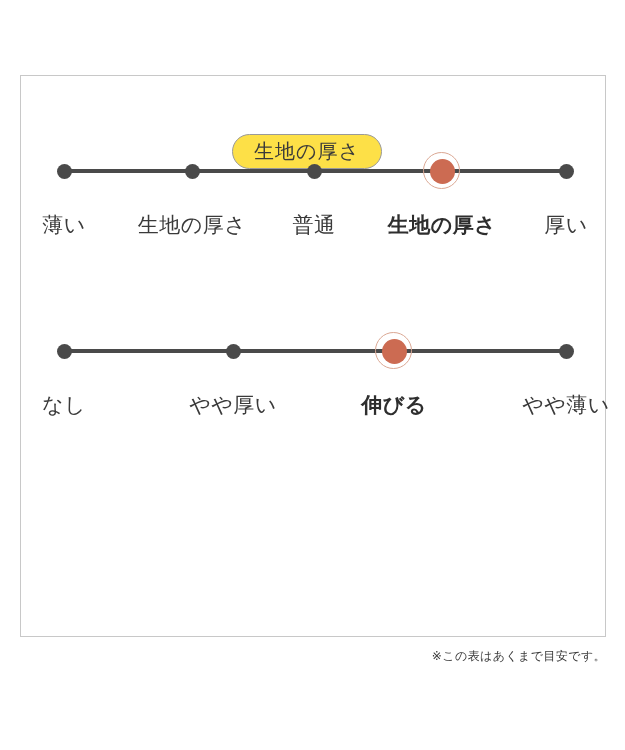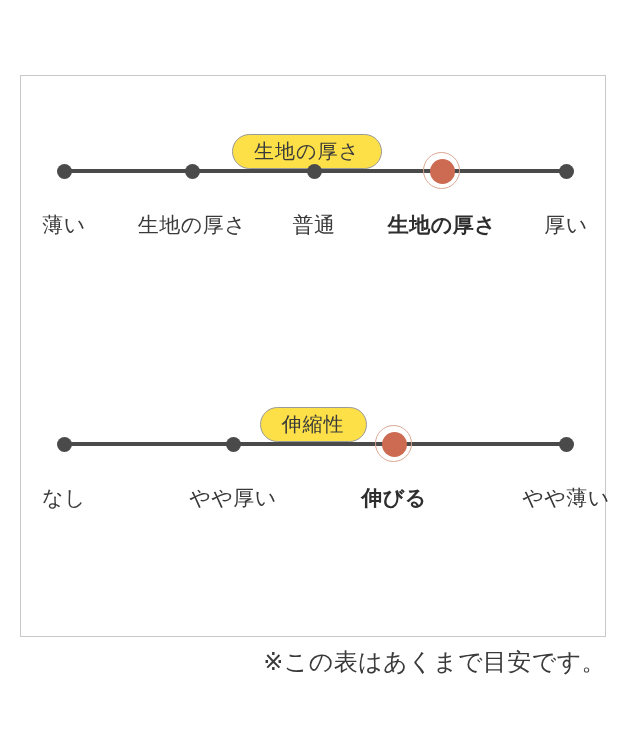--- a/index.html
+++ b/index.html
@@ -139,21 +139,21 @@
   .stop-label.selected {
     font-weight: bold;
     color: #2e2e2e;
   }
 
   
   #footnote {
     position: absolute;
     right: 19px;
     top: 650px;
-    font-size: 24px;
+    font-size: 12px;
     line-height: 1;
     color: #3a3a3a;
     letter-spacing: 0.4px;
     white-space: nowrap;
   }
 </style>
 </head>
 <body>
 
 <div id="spec-panel">
@@ -185,23 +185,20 @@
           </div>
           <div class="stop" style="left: 545px;">
             <div class="dot"></div>
             <div class="stop-label">厚い</div>
           </div>
         </div>
     </div>
   </div>
 
   <div class="section" id="section-stretch">
-    <div class="pill-row">
-      <span class="pill" id="pill-stretch">伸縮性</span>
-    </div>
     <div class="scale">
       <div class="scale-inner" id="scale-inner-stretch">
         <div class="track" id="track-stretch" style="left: 43px; width: 502px;"></div>
 
       <div class="stop" style="left: 43px;">
             <div class="dot"></div>
             <div class="stop-label">なし</div>
           </div>
           <div class="stop" style="left: 212px;">
             <div class="dot"></div>

